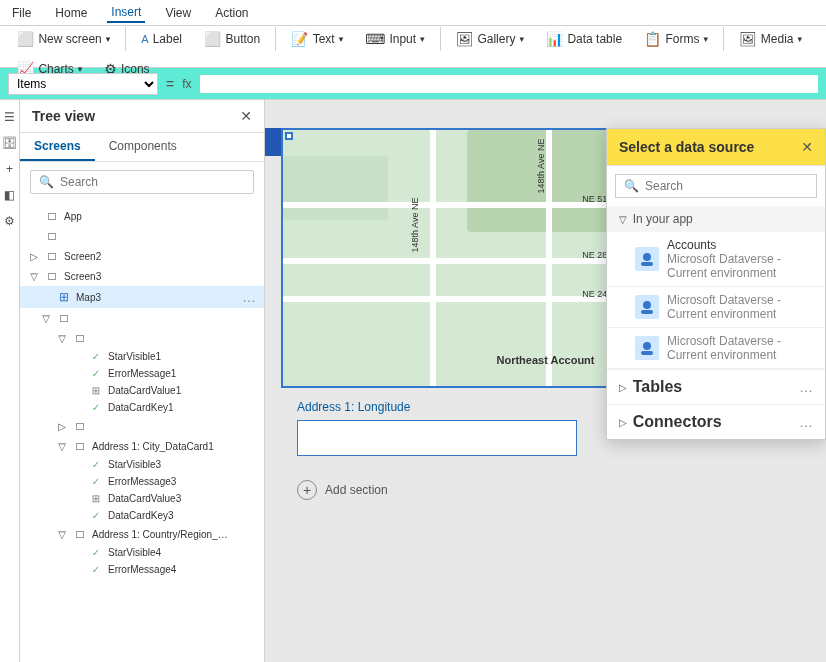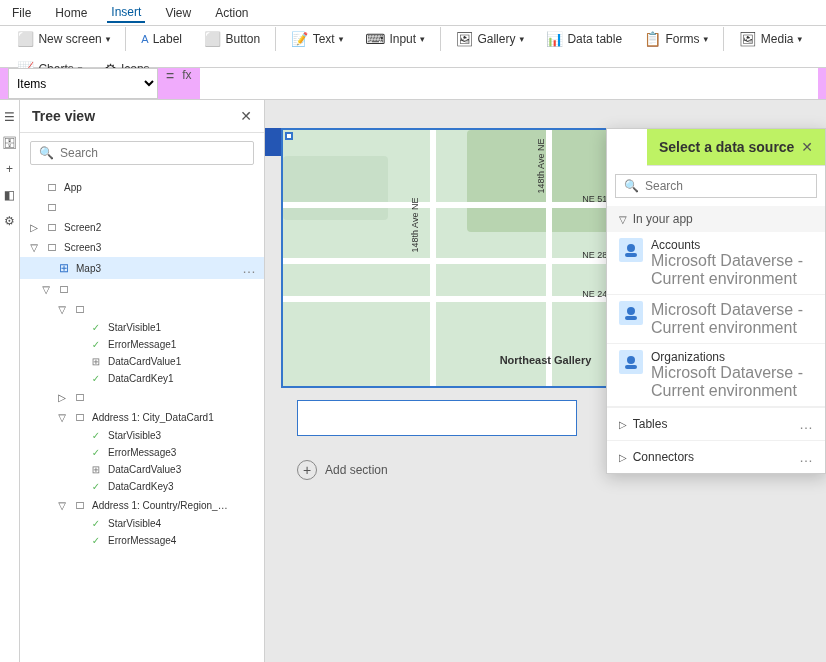--- a/index.html
+++ b/index.html
@@ -24,22 +24,22 @@
       display: flex; align-items: center; gap: 4px;
       padding: 4px 8px; border: 1px solid transparent;
       cursor: pointer; border-radius: 2px; font-size: 12px; color: #333;
       white-space: nowrap;
     }
     .toolbar-btn .icon { font-size: 14px; }
     .toolbar-sep { width: 1px; height: 24px; background: #d0d0d0; margin: 0 2px; }
 
     
     .formula-bar {
-      display: flex; height: 32px;
-      background: #f0abfc; border-bottom: 1px solid #d0d0d0;
+      display: flex; align-items: center; height: 32px;
+      background: #5eead4; border-bottom: 1px solid #d0d0d0;
       padding: 0 8px; gap: 8px;
     }
     .formula-select {
       width: 150px; border: 1px solid #ccc; padding: 2px 4px;
       font-size: 12px; background: #fff;
     }
     .formula-eq { font-size: 14px; color: #555; }
     .formula-input {
       flex: 1; border: none; outline: none;
       font-size: 12px; padding: 2px 4px; background: #fff;
@@ -166,57 +166,56 @@
     }
     .data-source-dialog {
       position: absolute; top: 0; right: 0;
       width: 220px; background: #fff;
       border: 1px solid #ccc; box-shadow: 0 4px 16px rgba(0,0,0,0.2);
       pointer-events: all; z-index: 100;
     }
     .dialog-header {
       display: flex; align-items: flex-start; justify-content: space-between;
       padding: 10px 12px; border-bottom: 1px solid #e0e0e0;
-      background: #bef264;
-      margin-left: 40px;
+      background: #fde047;
     }
     .dialog-title { font-size: 14px; font-weight: 600; color: #333; }
     .dialog-close { cursor: pointer; color: #555; font-size: 14px; }
     .dialog-search {
       margin: 8px; border: 1px solid #ccc; display: flex;
       align-items: center; padding: 4px 8px; gap: 6px;
     }
     .dialog-search input { border: none; outline: none; flex: 1; font-size: 12px; }
 
     .dialog-section-header {
       display: flex; align-items: center; gap: 6px;
       padding: 6px 12px; background: #f5f5f5;
       font-size: 11px; color: #555; cursor: pointer;
     }
     .dialog-section-header .expand { font-size: 10px; }
 
     .dialog-item {
-      display: flex; align-items: flex-start; gap: 8px;
-      padding: 6px 12px; cursor: pointer; border-bottom: 1px solid #f0f0f0;
+      display: flex; align-items: center; gap: 8px;
+      padding: 6px 28px; cursor: pointer; border-bottom: 1px solid #f0f0f0;
     }
     .dialog-item-icon {
       width: 24px; height: 24px; background: #f0f0f0;
       border-radius: 2px; display: flex; align-items: center;
       justify-content: center; font-size: 10px; color: #555;
       flex-shrink: 0;
     }
     .dialog-item-text { flex: 1; }
     .dialog-item-name { font-size: 12px; font-weight: 500; color: #333; }
-    .dialog-item-sub { font-size: 16px; color: #888; }
+    .dialog-item-sub { font-size: 12px; color: #888; }
 
     .dialog-collapsible {
       display: flex; align-items: center; justify-content: space-between;
       padding: 8px 12px; cursor: pointer; border-top: 1px solid #f0f0f0;
     }
-    .dialog-collapsible-label { font-size: 12px; color: #333; font-weight: 400; }
+    .dialog-collapsible-label { font-size: 16px; color: #333; font-weight: 700; }
     .dialog-collapsible-more { color: #888; font-size: 14px; }
 
     
     .map-green-area {
       position: absolute;
       background: #c8dfc8;
       border-radius: 4px;
     }
   </style>
 </head>
@@ -305,20 +304,24 @@
     <div class="icon-btn">+</div>
     <div class="icon-btn">◧</div>
     <div class="icon-btn">⚙</div>
   </div>
 
   <div class="tree-panel">
     <div class="tree-header">
       <span class="tree-title">Tree view</span>
       <span class="tree-close">✕</span>
     </div>
+    <div class="tree-tabs">
+      <div class="tree-tab active">Screens</div>
+      <div class="tree-tab">Components</div>
+    </div>
     <div class="tree-search">
       <span class="icon">🔍</span>
       <input type="text" placeholder="Search" style="">
     </div>
     <div class="tree-content">
 
       <div class="tree-item">
         <span class="expand"></span>
         <span class="item-icon">□</span>
         <span class="item-label">App</span>
@@ -457,37 +460,38 @@
 
             <div class="map-road-v" style="left:28%;"></div>
             <div class="map-road-v" style="left:50%;"></div>
 
             <div class="map-label" style="top:25%;left:57%;">NE 51st St</div>
             <div class="map-label" style="top:47%;left:57%;">NE 28th St</div>
             <div class="map-label" style="top:62%;left:57%;">NE 24th St</div>
             <div class="map-label" style="top:35%;left:20%;transform:rotate(-90deg);transform-origin:center;">148th Ave NE</div>
             <div class="map-label" style="top:12%;left:44%;transform:rotate(-90deg);transform-origin:center;">148th Ave NE</div>
 
-            <div class="map-center-label">Northeast Gallery</div>
+            <div class="map-center-label">Northeast Account</div>
 
             <div class="map-watermark">©2020 TomTom ©2019 Microsoft</div>
 
             <div style="position:absolute;top:2px;left:2px;width:8px;height:8px;background:#fff;border:2px solid #3476cc;"></div>
             <div style="position:absolute;top:2px;right:2px;width:8px;height:8px;background:#fff;border:2px solid #3476cc;"></div>
           </div>
 
           <div class="map-controls">
             <div class="map-ctrl-btn">⊕</div>
             <div class="map-ctrl-btn">+</div>
             <div class="map-ctrl-btn">−</div>
             <div class="map-ctrl-btn" style="font-size:9px;">◎</div>
           </div>
         </div>
 
         <div class="form-section">
+          <div class="form-label">Address 1: Longitude</div>
           <div class="form-input-box"></div>
         </div>
 
         <div class="add-section">
           <div class="add-circle">+</div>
           <span>Add section</span>
         </div>
       </div>
 
       <div class="dialog-overlay">
@@ -532,21 +536,20 @@
           </div>
 
           <div class="dialog-item">
             <div class="dialog-item-icon" style="background:#d0e8ff;">
               <svg width="16" height="16" viewBox="0 0 16 16">
                   <circle cx="8" cy="6" r="4" fill="#3476cc"></circle>
                   <rect x="2" y="11" width="12" height="4" rx="2" fill="#3476cc"></rect>
                 </svg>
             </div>
             <div class="dialog-item-text">
-              <div class="dialog-item-name">Organizations</div>
               <div class="dialog-item-sub">Microsoft Dataverse - Current environment</div>
             </div>
           </div>
 
 
           <div class="dialog-collapsible">
             <div style="display:flex;align-items:center;gap:6px;">
               <span style="font-size:10px;color:#555;">▷</span>
               <span class="dialog-collapsible-label">Tables</span>
             </div>

